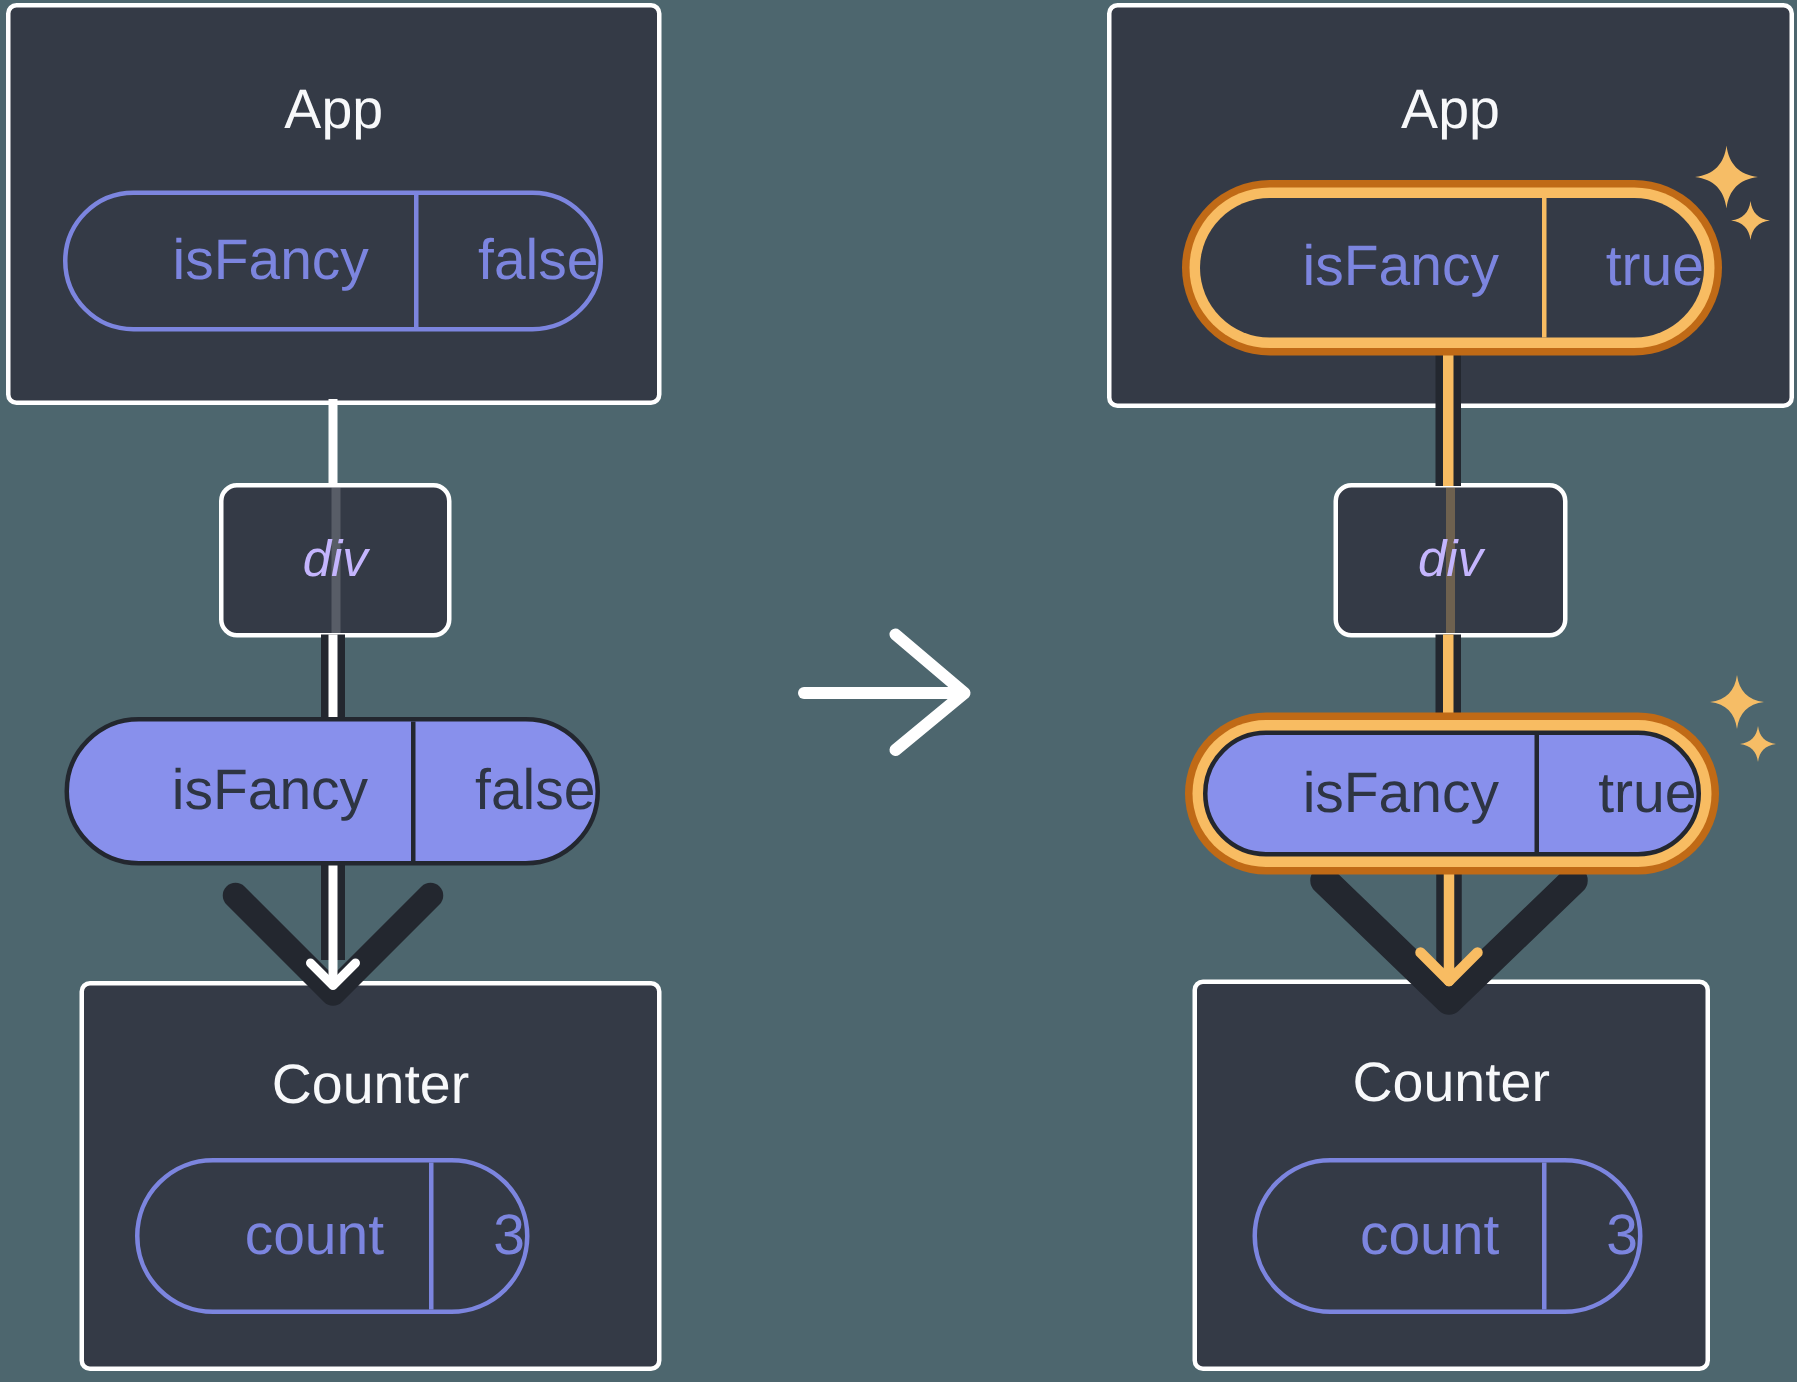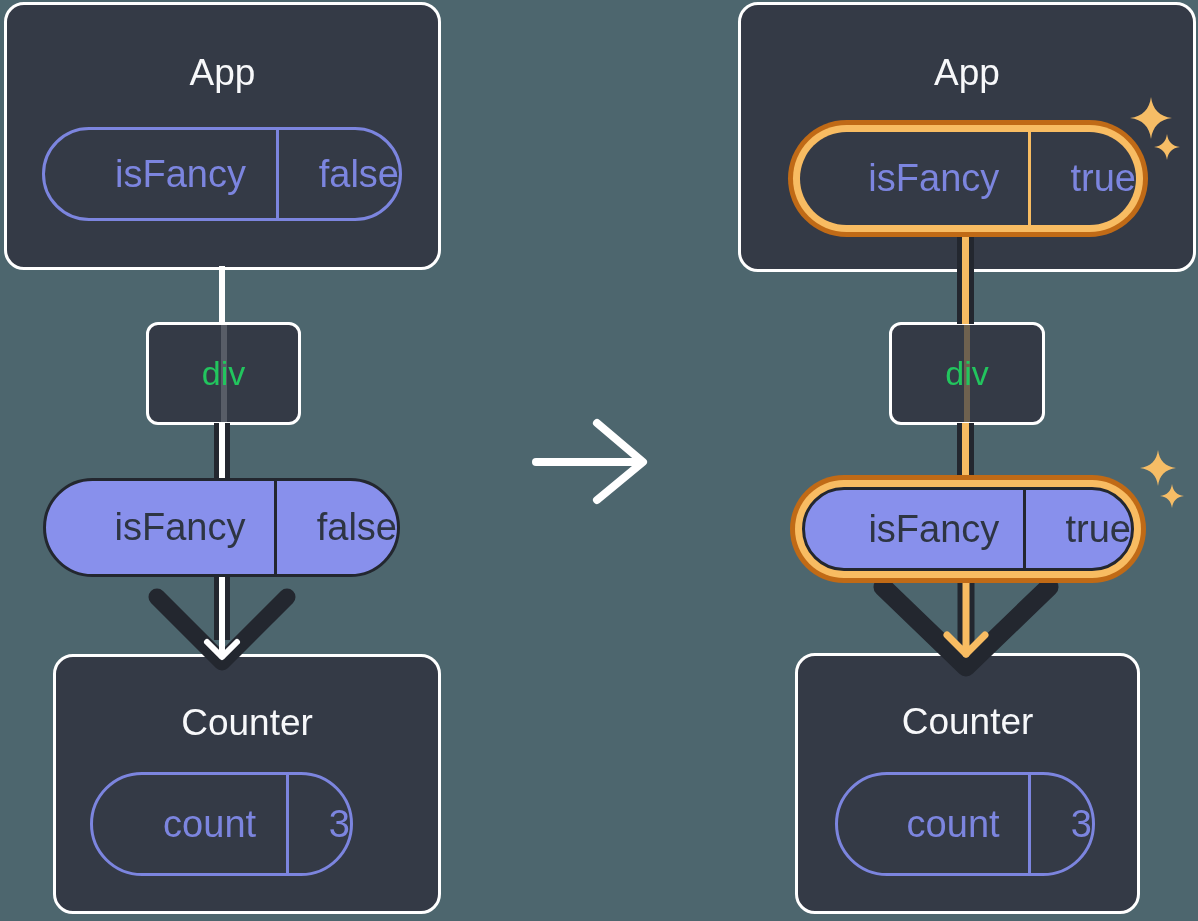--- a/index.html
+++ b/index.html
@@ -22,40 +22,41 @@
     position:relative;
     width:1198px;height:921px;
     background:var(--background);
     overflow:hidden;
   }
   
   .card{
     position:absolute;
     background:var(--card-fill);
     border:3px solid var(--card-border);
-    border-radius:20px;
+    border-radius:7px;
     box-sizing:border-box;
     z-index:1;
   }
   .card-title{
     color:#F7F8FA;
     font-size:37px;
     text-align:center;
     padding-top:48px;
     line-height:1.1;
   }
   .counter-title{padding-top:46px;}
   .div-card{border-radius:12px;}
   .div-label{
     position:relative;
-    color:#22c55e;
+    color:#c4b5fd;
     font-size:34px;
     text-align:center;
     line-height:97px;
     z-index:2;
+    font-style:italic;
   }
   .div-stripe{
     position:absolute;
     left:50%;top:0;bottom:0;
     width:6px;margin-left:-3px;
     z-index:1;
   }
   .stripe-white{background:rgba(255,255,255,0.18);}
   .stripe-orange{background:rgba(246,189,102,0.30);}
 

